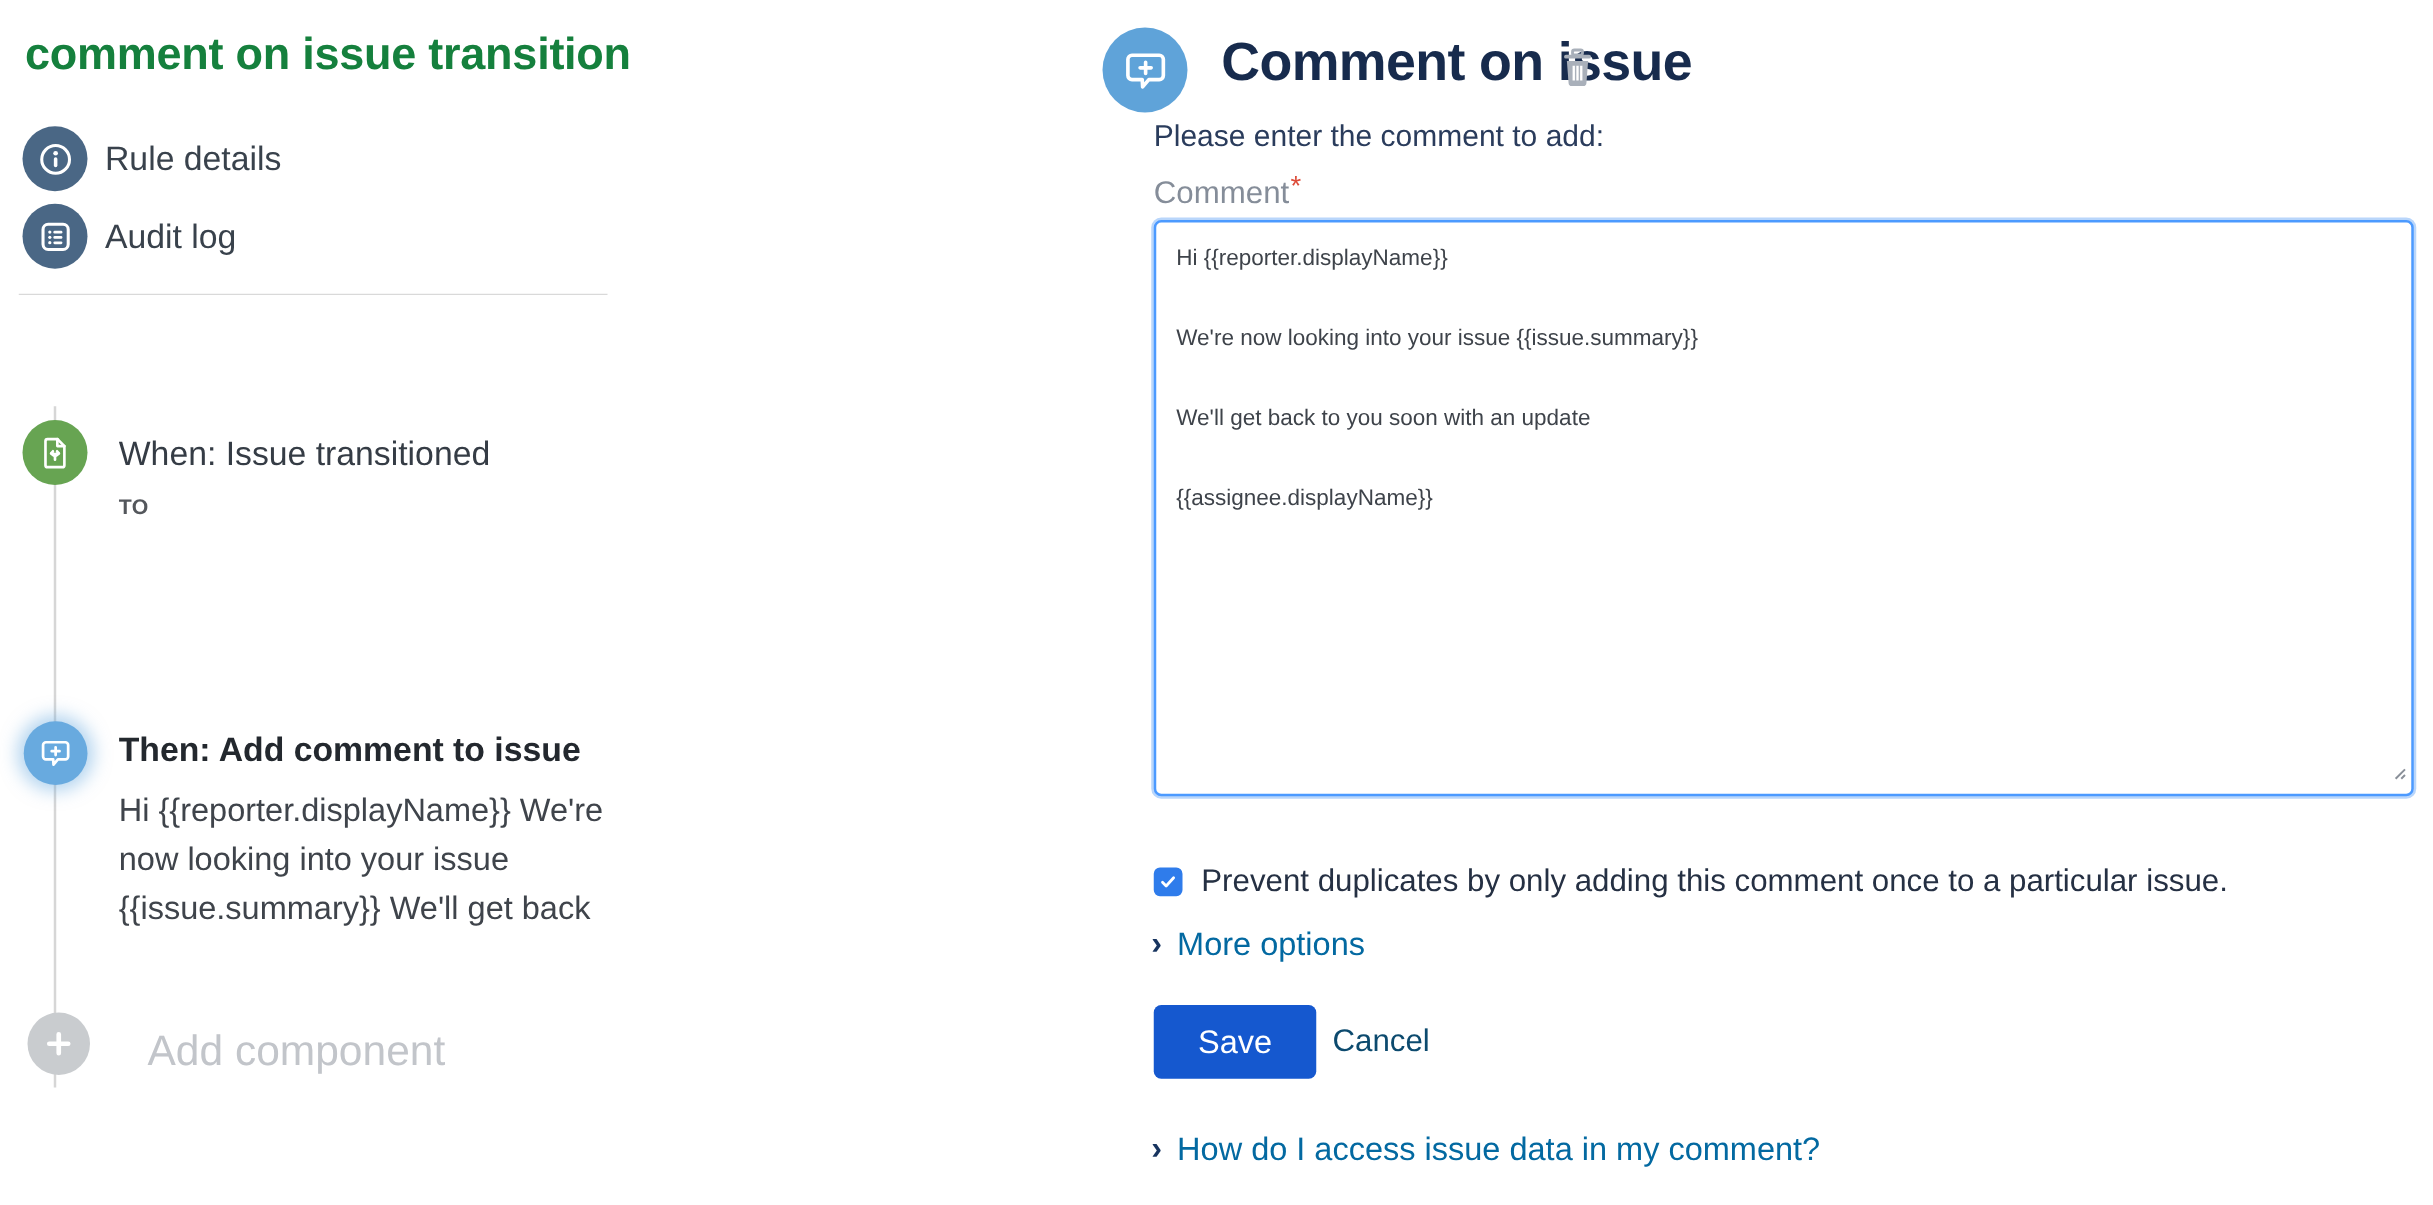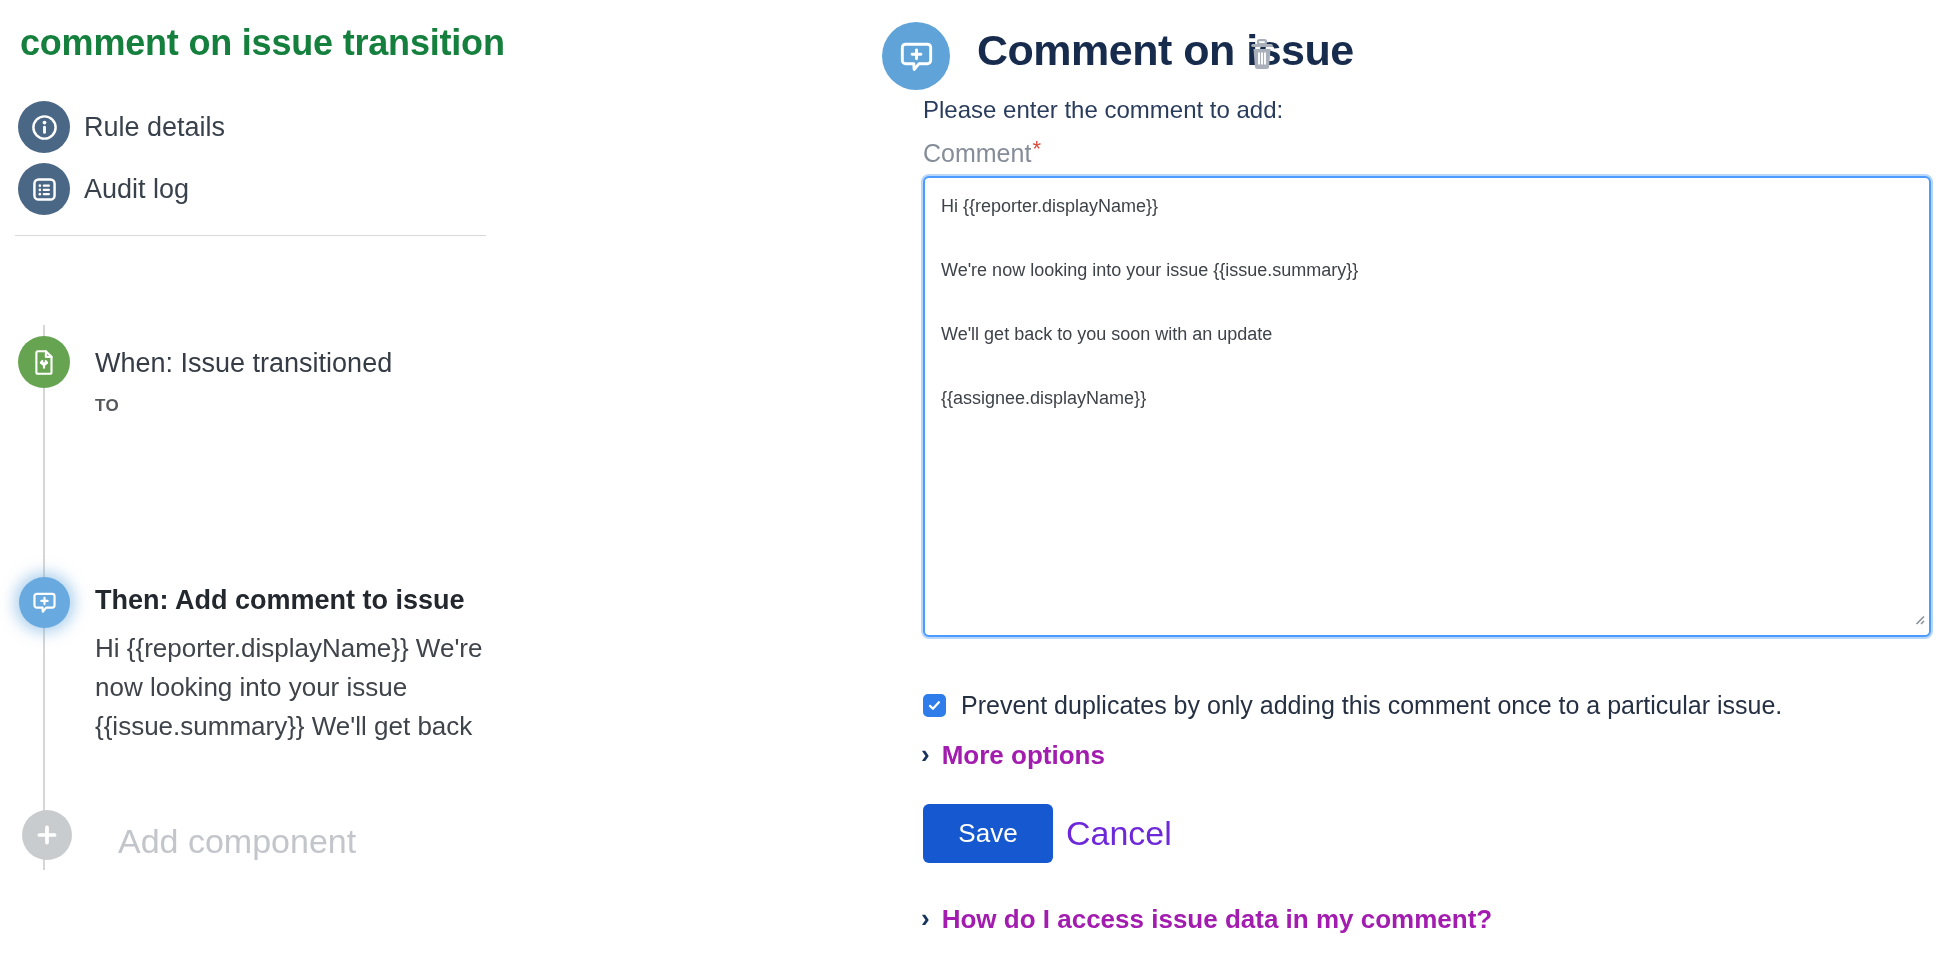--- a/index.html
+++ b/index.html
@@ -64,27 +64,27 @@
               cursor:pointer; flex:0 0 auto; }
   .checkbox.checked { background:#2f7ceb; border-color:#2f7ceb; }
   .checkbox svg { display:none; }
   .checkbox.checked svg { display:block; }
   .cb-label { font-size:25px; color:#253043; cursor:pointer; }
 
   .disclosure { display:flex; align-items:center; gap:12px; cursor:pointer; }
   .more-options { left:921px; top:740px; }
   .help-link { left:921px; top:904px; }
   .chevron { font-size:26px; font-weight:700; color:#17345f; line-height:1; transform:translateY(-2px); }
-  .disclosure-label { font-size:26px; font-weight:700; color:#a21caf; }
+  .disclosure-label { font-size:26px; font-weight:400; color:#0369a1; }
 
   .save-btn { left:923px; top:804px; width:130px; height:59px; background:#1558cf; border:none;
               border-radius:6px; color:#ffffff; font-size:26px; font-family:"Liberation Sans",sans-serif;
               display:flex; align-items:center; justify-content:center; cursor:pointer; }
   .cancel-link { left:1066px; top:804px; height:59px; display:flex; align-items:center;
-                 font-size:34px; color:#6d28d9; cursor:pointer;text-align:right; }
+                 font-size:25px; color:#0c4a6e; cursor:pointer;text-align:right; }
 </style>
 </head>
 <body>
 
 <div class="abs sb-title">comment on issue transition</div>
 
 <div class="abs nav-row r1">
   <span class="nav-circle">
     <svg width="31" height="31" viewBox="0 0 24 24">
       <circle cx="12" cy="12" r="8.6" fill="none" stroke="#fff" stroke-width="1.9"></circle>

